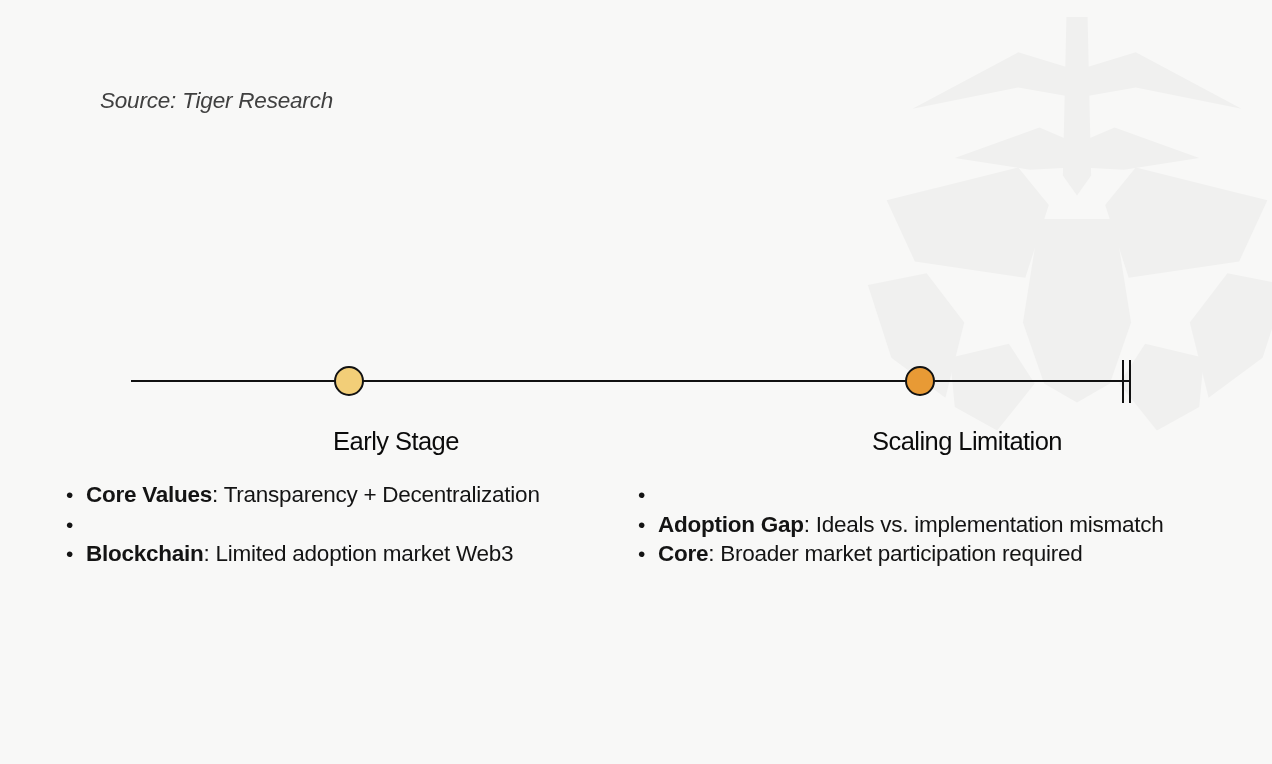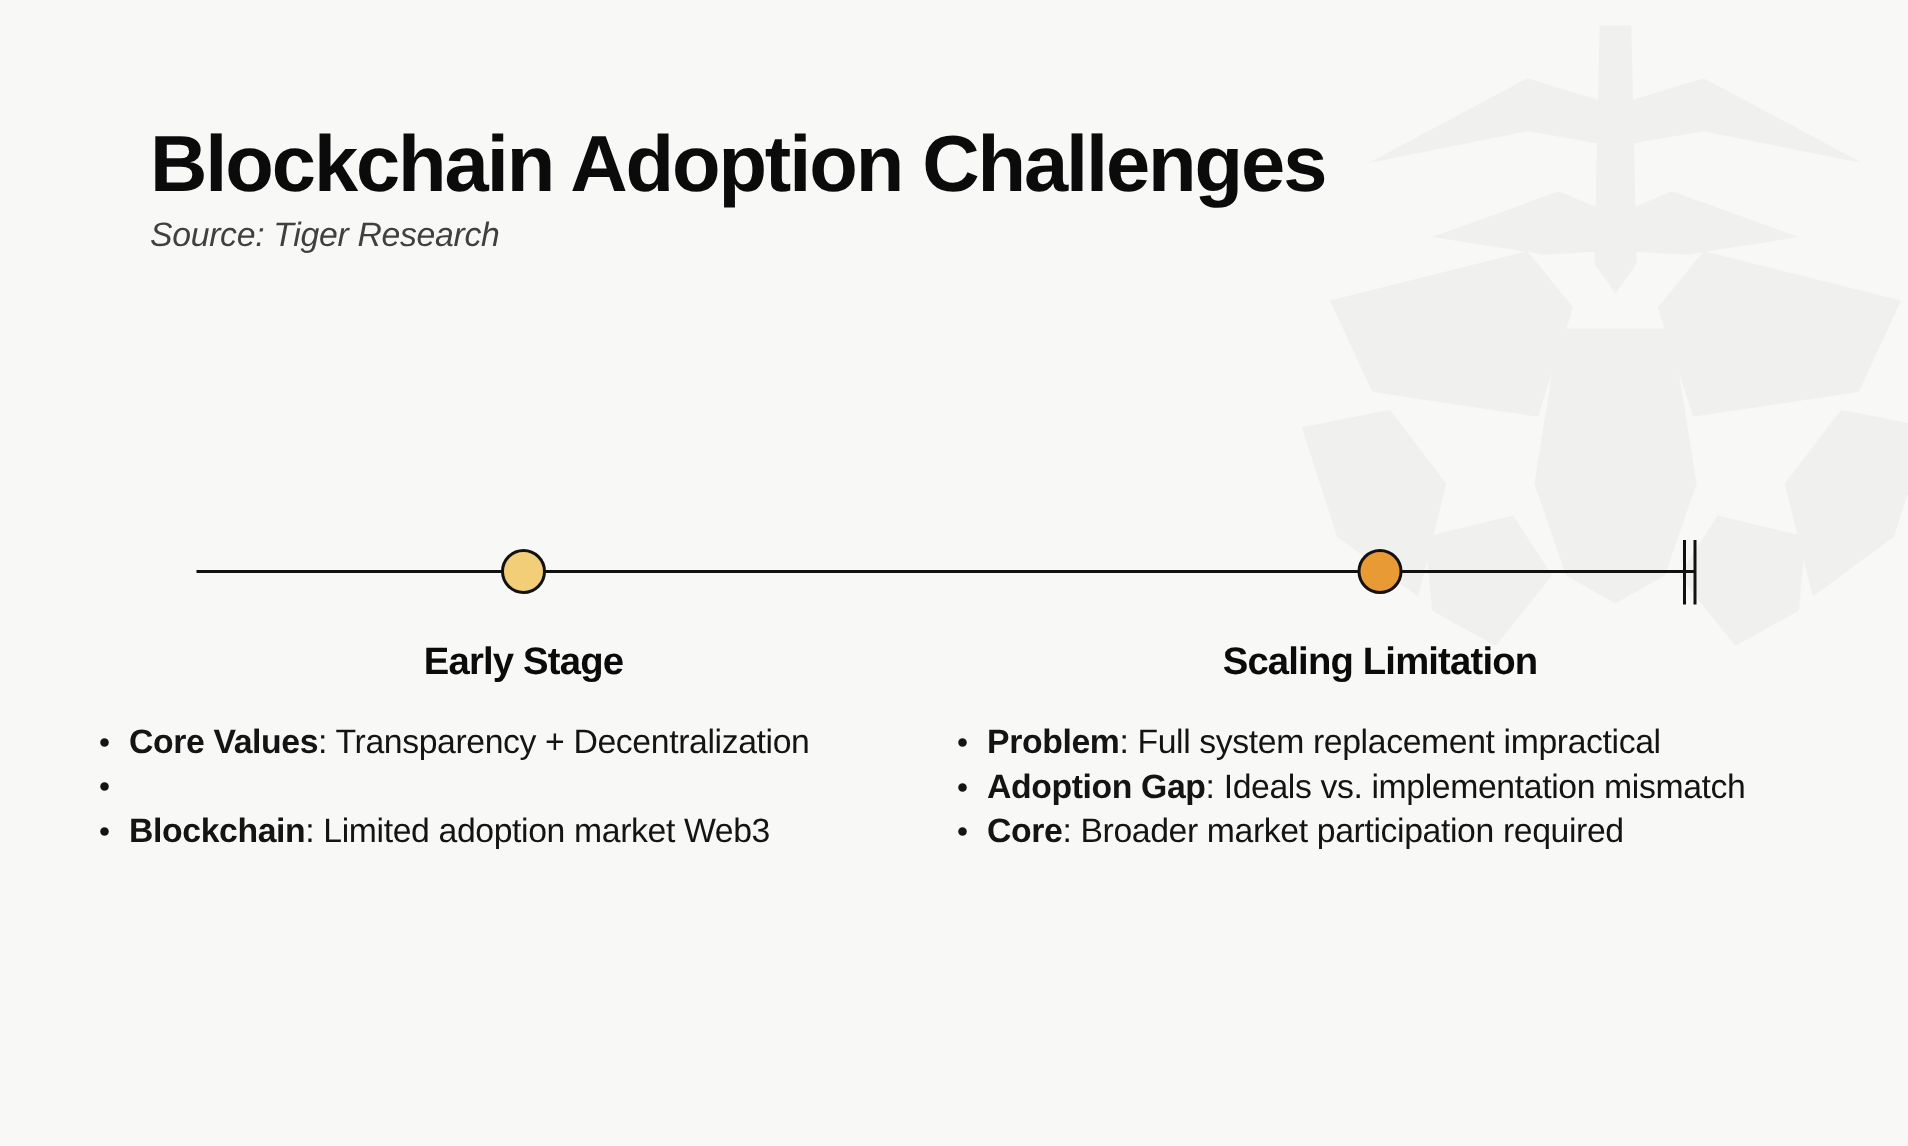--- a/index.html
+++ b/index.html
@@ -99,26 +99,27 @@
   }
   #node-scaling-challenge {
     left: 905px;
     background: #e89a35;
   }
 
   .stage-label {
     position: absolute;
     top: 427px;
     font-size: 25.5px;
-    font-weight: bold;
+    font-weight: normal;
     color: #0b0b0b;
     letter-spacing: -0.55px;
     text-align: center;
     white-space: nowrap;
     transform: translateX(-50%);
+    margin-left: 47px;
   }
   #stage-label-early-stage { left: 349px; }
   #stage-label-scaling-challenge { left: 920px; }
 
   
   #columns {
     position: absolute;
     top: 484px;
     left: 0;
     width: 1272px;
@@ -176,21 +177,20 @@
 
     <path d="M22 268 L72 258 L104 300 L88 364 L42 330 Z"></path>
     <path d="M378 268 L328 258 L296 300 L312 364 L358 330 Z"></path>
 
     <path d="M92 330 L142 318 L164 352 L132 392 L96 372 Z"></path>
     <path d="M308 330 L258 318 L236 352 L268 392 L304 372 Z"></path>
   </g>
 </svg>
 
 <div id="header">
-  <h1 id="page-title">Blockchain Adoption Challenges</h1>
   <div id="source-line">Source: Tiger Research</div>
 </div>
 
 <div id="timeline-area">
   <div id="timeline-axis"></div>
   <div id="axis-endcap-inner" class="axis-endcap"></div>
   <div id="axis-endcap-outer" class="axis-endcap"></div>
 
   <div id="node-early-stage" class="timeline-node"></div>
   <div id="node-scaling-challenge" class="timeline-node"></div>
@@ -211,21 +211,20 @@
     </div>
     <div class="bullet-row">
       <span class="bullet-marker">•</span>
       <span class="bullet-text"><span class="bullet-term">Blockchain</span><span>: </span><span>Limited adoption market Web3</span></span>
     </div>
   </div>
 
   <div id="column-right" class="bullet-column">
     <div class="bullet-row">
       <span class="bullet-marker">•</span>
-      <span class="bullet-text"><span class="bullet-term">Problem</span><span>: </span><span>Full system replacement impractical</span></span>
     </div>
     <div class="bullet-row">
       <span class="bullet-marker">•</span>
       <span class="bullet-text"><span class="bullet-term">Adoption Gap</span><span>: </span><span>Ideals vs. implementation mismatch</span></span>
     </div>
     <div class="bullet-row">
       <span class="bullet-marker">•</span>
       <span class="bullet-text"><span class="bullet-term">Core</span><span>: </span><span>Broader market participation required</span></span>
     </div>
   </div>

